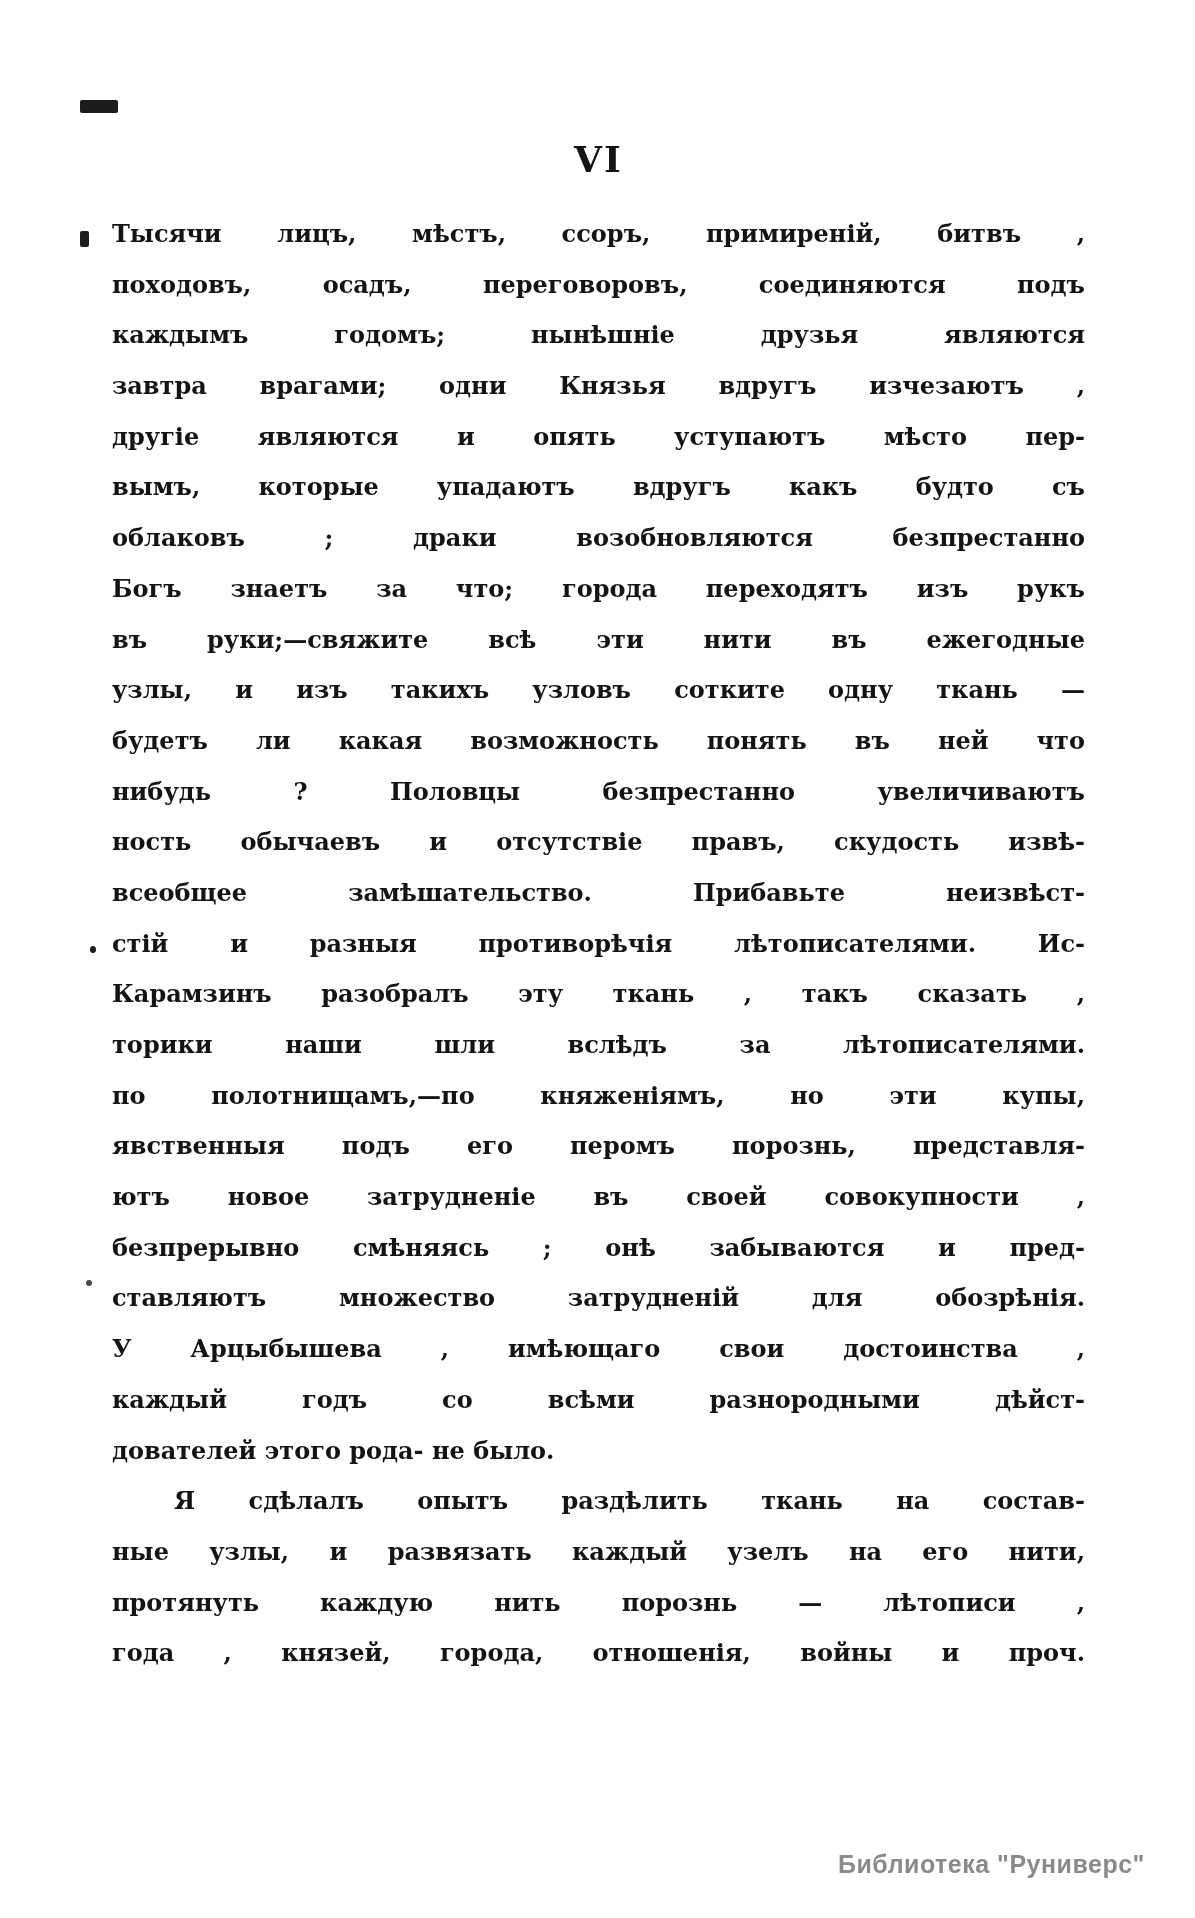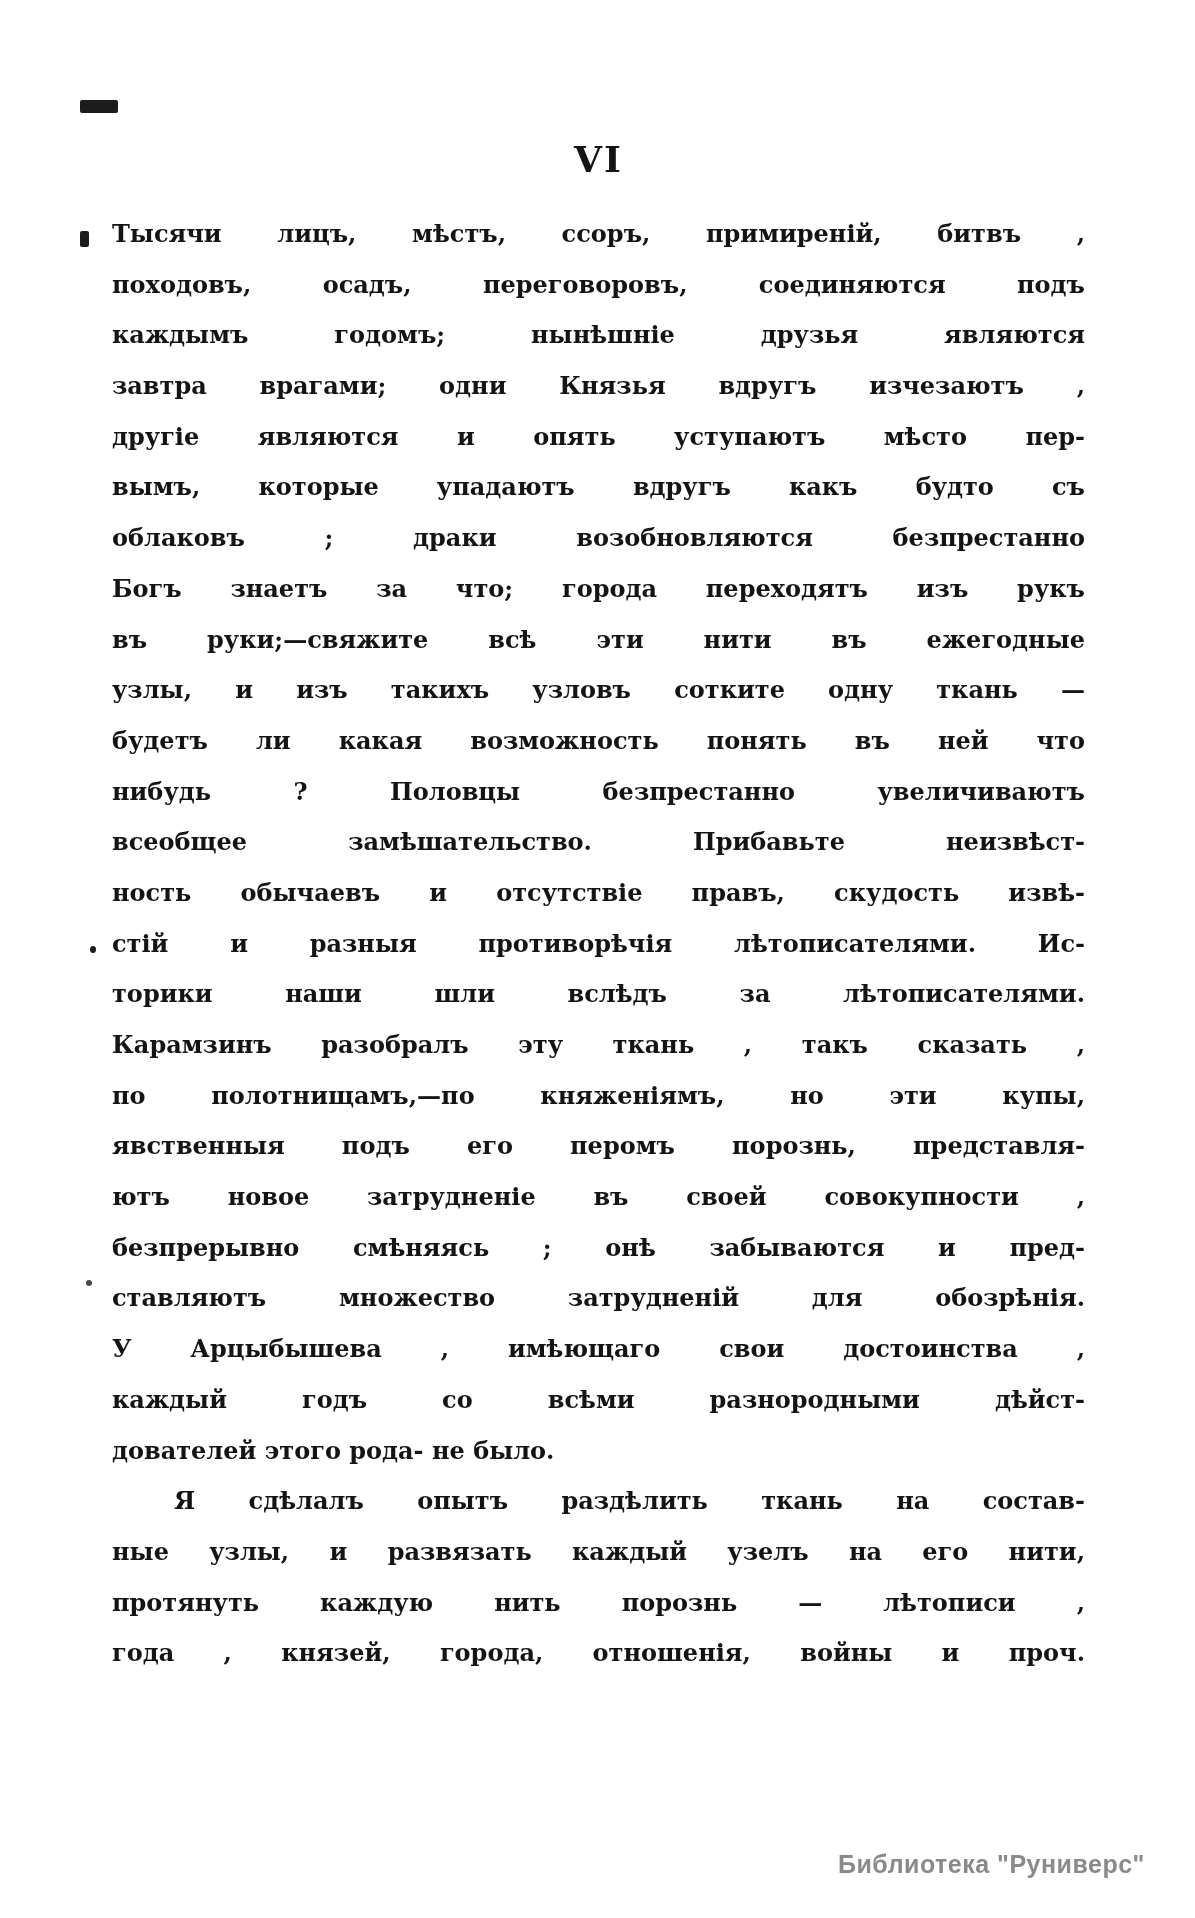--- a/index.html
+++ b/index.html
@@ -83,25 +83,25 @@
     <div class="line">каждымъ годомъ; нынѣшніе друзья являются</div>
     <div class="line">завтра врагами; одни Князья вдругъ изчезаютъ ,</div>
     <div class="line">другіе являются и опять уступаютъ мѣсто пер-</div>
     <div class="line">вымъ, которые упадаютъ вдругъ какъ будто съ</div>
     <div class="line">облаковъ ; драки возобновляются безпрестанно</div>
     <div class="line">Богъ знаетъ за что; города переходятъ изъ рукъ</div>
     <div class="line">въ руки;—свяжите всѣ эти нити въ ежегодные</div>
     <div class="line">узлы, и изъ такихъ узловъ сотките одну ткань —</div>
     <div class="line">будетъ ли какая возможность понять въ ней что</div>
     <div class="line">нибудь ? Половцы безпрестанно увеличиваютъ</div>
+    <div class="line">ность обычаевъ и отсутствіе правъ, скудость извѣ-</div>
     <div class="line">всеобщее замѣшательство. Прибавьте неизвѣст-</div>
-    <div class="line">ность обычаевъ и отсутствіе правъ, скудость извѣ-</div>
     <div class="line">стій и разныя противорѣчія лѣтописателями. Ис-</div>
+    <div class="line">Карамзинъ разобралъ эту ткань , такъ сказать ,</div>
     <div class="line">торики наши шли вслѣдъ за лѣтописателями.</div>
-    <div class="line">Карамзинъ разобралъ эту ткань , такъ сказать ,</div>
     <div class="line">по полотнищамъ,—по княженіямъ, но эти купы,</div>
     <div class="line">явственныя подъ его перомъ порознь, представля-</div>
     <div class="line">ютъ новое затрудненіе въ своей совокупности ,</div>
     <div class="line">безпрерывно смѣняясь ; онѣ забываются и пред-</div>
     <div class="line">ставляютъ множество затрудненій для обозрѣнія.</div>
     <div class="line">У Арцыбышева , имѣющаго свои достоинства ,</div>
     <div class="line">каждый годъ со всѣми разнородными дѣйст-</div>
     <div class="line flush">дователей этого рода- не было.</div>
     <div class="line indent">Я сдѣлалъ опытъ раздѣлить ткань на состав-</div>
     <div class="line">ные узлы, и развязать каждый узелъ на его нити,</div>

